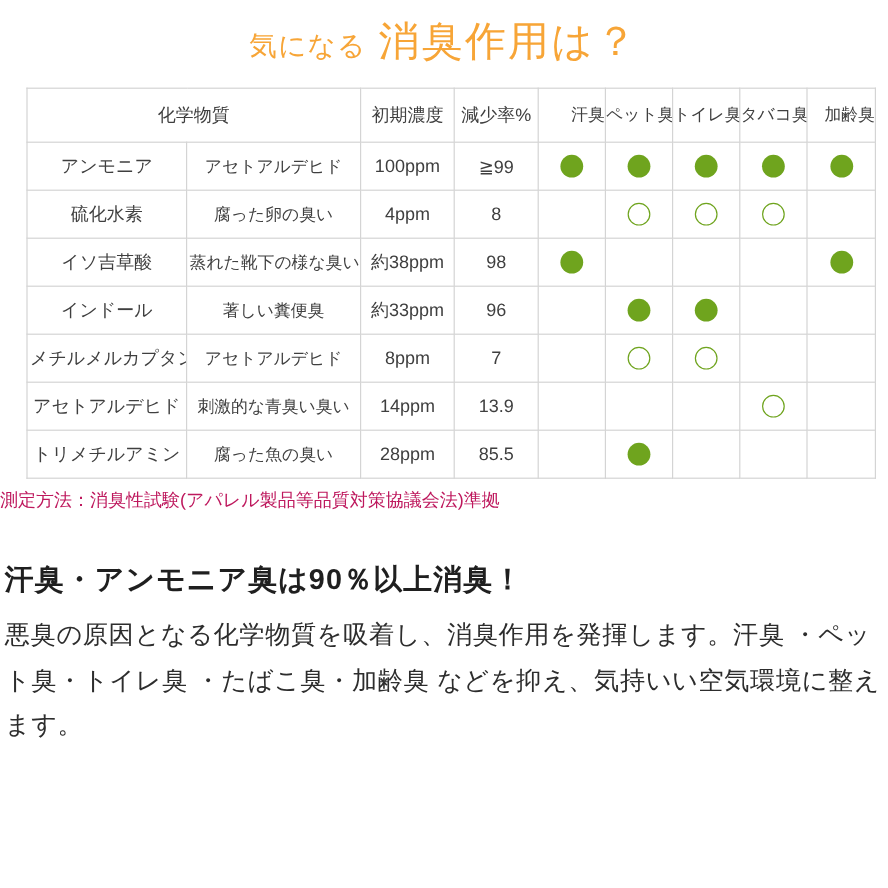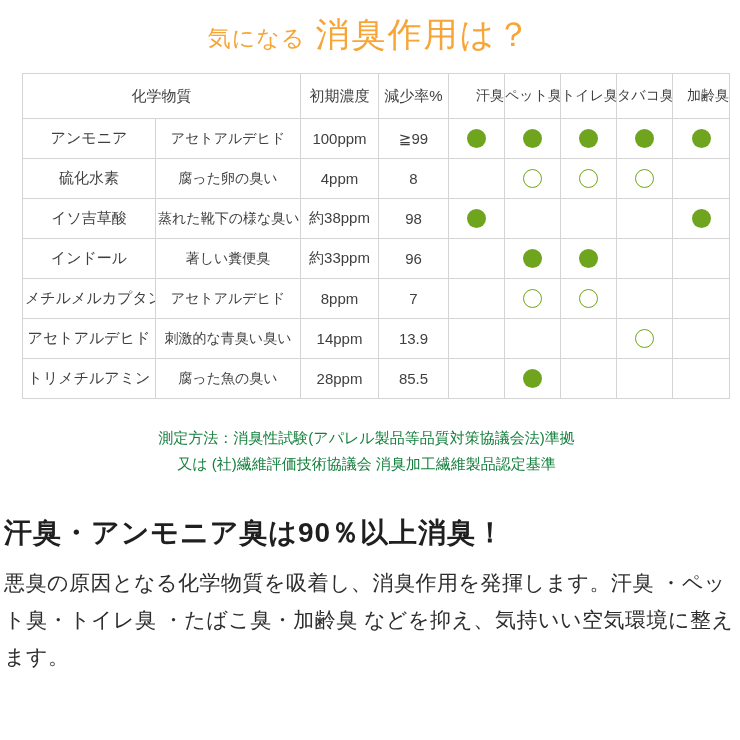--- a/index.html
+++ b/index.html
@@ -49,29 +49,29 @@
     display:inline-block;
     width:19px;height:19px;
     border-radius:50%;
     vertical-align:middle;
   }
   .dot.filled{background:var(--green);}
   .dot.outline{border:1.5px solid var(--green);background:#fff;}
 
   .footnote{
     width:733px;
-    text-align:center;
-    margin-top:26px;
+    text-align:left;
+    margin-top:6px;
     font-size:15px;
     line-height:1.75;
-    color:#15803d;
+    color:#be185d;
   }
   .summary{margin:36px 4px 0 4px;}
   .summary-heading{
-    font-size:28px;
+    font-size:24px;
     font-weight:600;
     color:#1f1f1f;
     letter-spacing:1px;
   }
   .summary-body{
     margin-top:12px;
     font-size:21px;
     line-height:1.78;
     letter-spacing:0.5px;
     color:#2d2d2d;
@@ -184,19 +184,18 @@
         <td><span class="dot filled"></span></td>
         <td></td>
         <td></td>
         <td></td>
       </tr>
     </tbody>
 </table>
 
 <div class="footnote">
   <div>測定方法：消臭性試験(アパレル製品等品質対策協議会法)準拠</div>
-  <div>又は (社)繊維評価技術協議会 消臭加工繊維製品認定基準</div>
 </div>
 
 <div class="summary">
   <div class="summary-heading">汗臭・アンモニア臭は90％以上消臭！</div>
   <div class="summary-body">悪臭の原因となる化学物質を吸着し、消臭作用を発揮します。汗臭 ・ペット臭・トイレ臭 ・たばこ臭・加齢臭 などを抑え、気持いい空気環境に整えます。</div>
 </div>
 
 </body></html>

